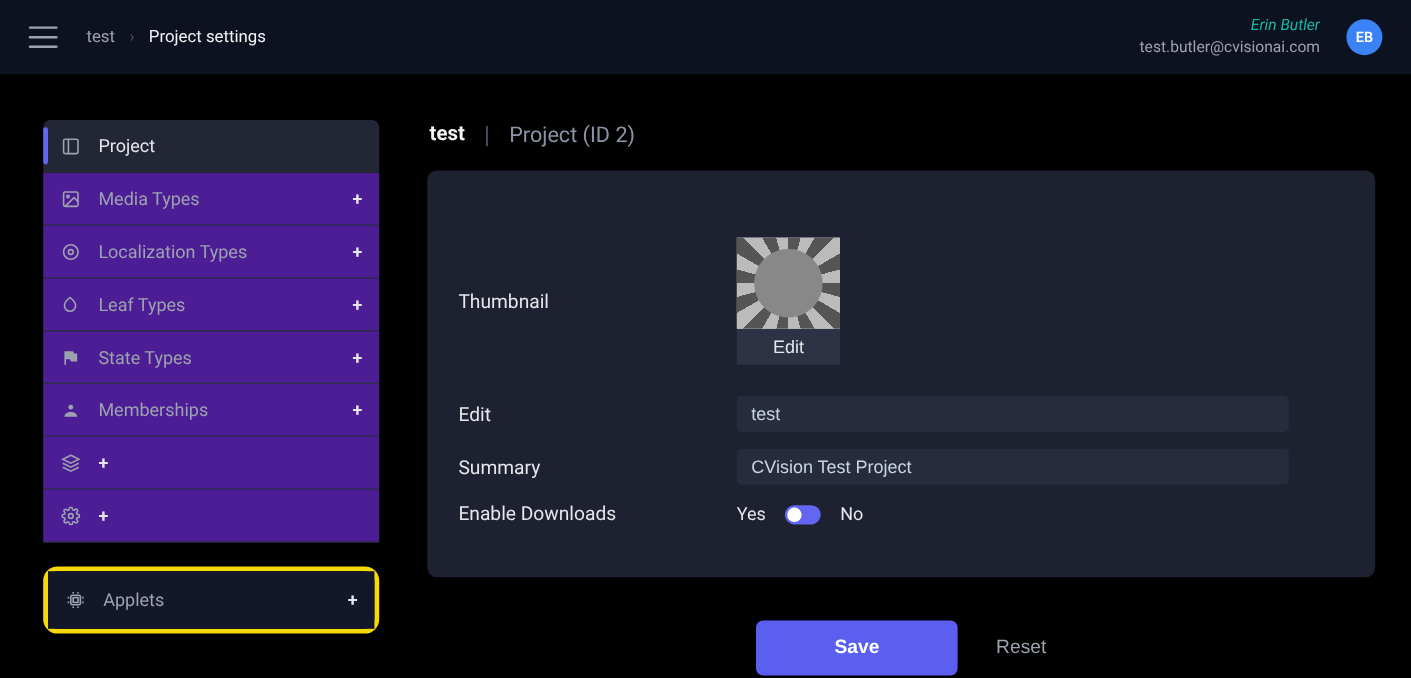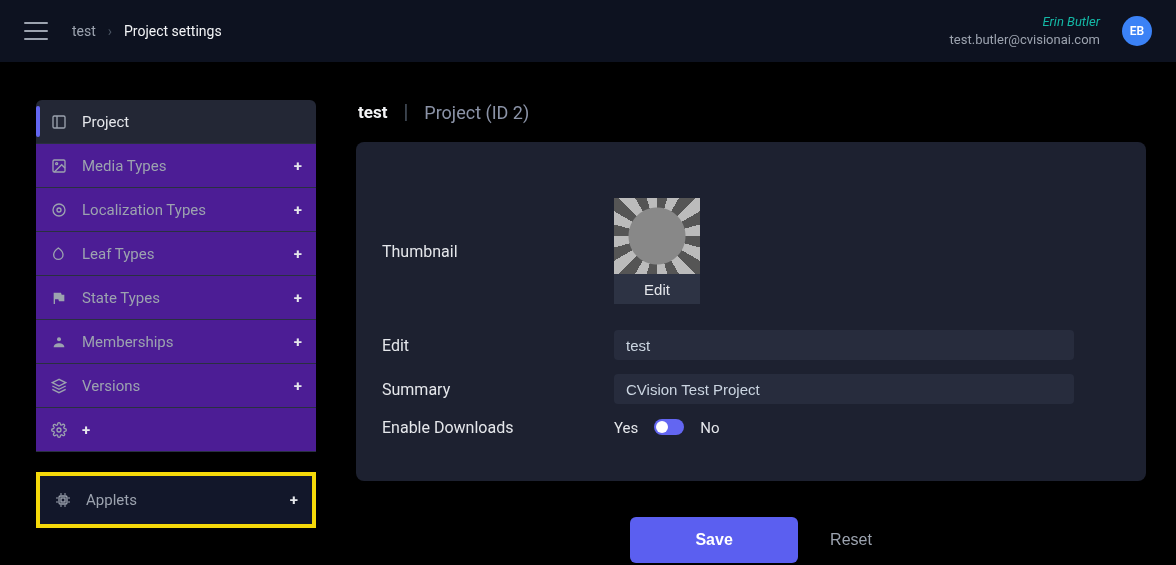--- a/index.html
+++ b/index.html
@@ -105,21 +105,21 @@
       width: 18px;
       display: flex;
       justify-content: center;
       color: #9ca3af;
     }
     .sidebar-label { flex: 1; }
     .sidebar-plus { font-weight: 700; color: #e5e7eb; cursor: pointer; }
     .highlight-box {
       margin-top: 20px;
       border: 4px solid #f5d90a;
-      border-radius: 0;
+      border-radius: 12px;
     }
     .highlight-box .sidebar-item {
       border-radius: 0;
       border-bottom: none;
       height: 48px;
       background: #12172a;
     }
     .content { flex: 1; }
     .content-header {
       display: flex;
@@ -183,21 +183,21 @@
       background: #272c3d;
       border: none;
       border-radius: 4px;
       height: 30px;
       padding: 0 12px;
       color: #cbd5e1;
       font-size: 15px;
     }
     .toggle-row {
       display: flex;
-      align-items: flex-start;
+      align-items: flex-end;
       gap: 16px;
       font-size: 15px;
       color: #e5e7eb;
     }
     .toggle {
       width: 30px;
       height: 16px;
       background: #6366f1;
       border-radius: 10px;
       position: relative;
@@ -328,21 +328,20 @@
     </div>
 
     <div class="sidebar-item">
       <span class="sidebar-icon">
         <svg width="16" height="16" viewBox="0 0 24 24" fill="none" stroke="currentColor" stroke-width="2">
             <polygon points="12 2 2 7 12 12 22 7 12 2"></polygon>
             <polyline points="2 17 12 22 22 17"></polyline>
             <polyline points="2 12 12 17 22 12"></polyline>
           </svg>
       </span>
-      <span class="sidebar-label">Versions</span>
       <span class="sidebar-plus">+</span>
     </div>
 
     <div class="sidebar-item">
       <span class="sidebar-icon">
         <svg width="16" height="16" viewBox="0 0 24 24" fill="none" stroke="currentColor" stroke-width="2">
             <circle cx="12" cy="12" r="3"></circle>
             <path d="M19.4 15a1.7 1.7 0 0 0 .3 1.8l.1.1a2 2 0 1 1-2.8 2.8l-.1-.1a1.7 1.7 0 0 0-1.8-.3 1.7 1.7 0 0 0-1 1.5V21a2 2 0 1 1-4 0v-.1a1.7 1.7 0 0 0-1-1.5 1.7 1.7 0 0 0-1.8.3l-.1.1a2 2 0 1 1-2.8-2.8l.1-.1a1.7 1.7 0 0 0 .3-1.8 1.7 1.7 0 0 0-1.5-1H3a2 2 0 1 1 0-4h.1a1.7 1.7 0 0 0 1.5-1 1.7 1.7 0 0 0-.3-1.8l-.1-.1a2 2 0 1 1 2.8-2.8l.1.1a1.7 1.7 0 0 0 1.8.3H9a1.7 1.7 0 0 0 1-1.5V3a2 2 0 1 1 4 0v.1a1.7 1.7 0 0 0 1 1.5 1.7 1.7 0 0 0 1.8-.3l.1-.1a2 2 0 1 1 2.8 2.8l-.1.1a1.7 1.7 0 0 0-.3 1.8V9a1.7 1.7 0 0 0 1.5 1H21a2 2 0 1 1 0 4h-.1a1.7 1.7 0 0 0-1.5 1z"></path>
           </svg>
       </span>

